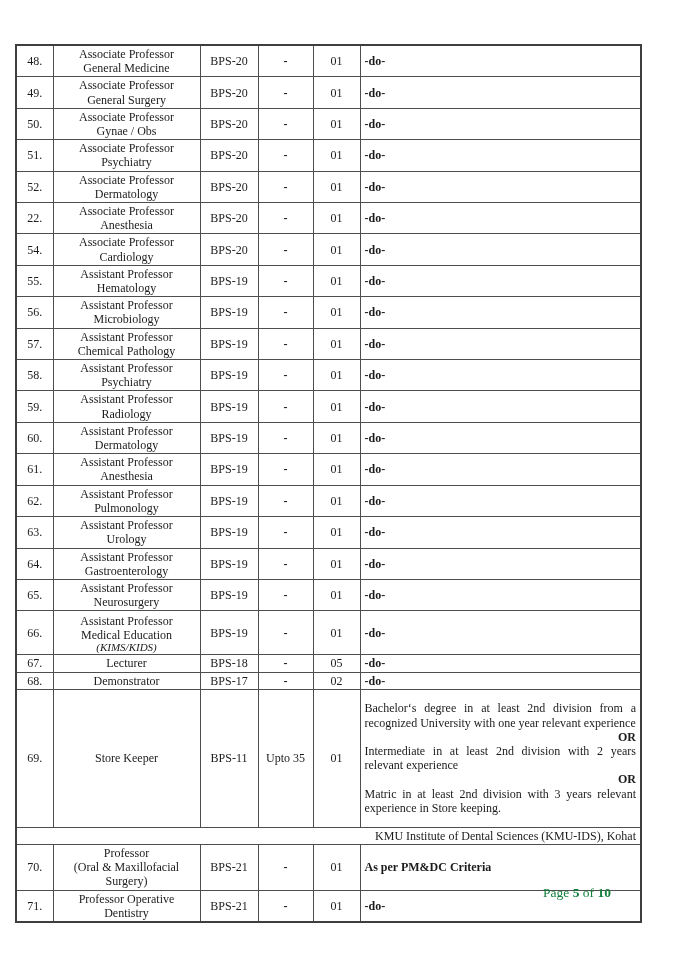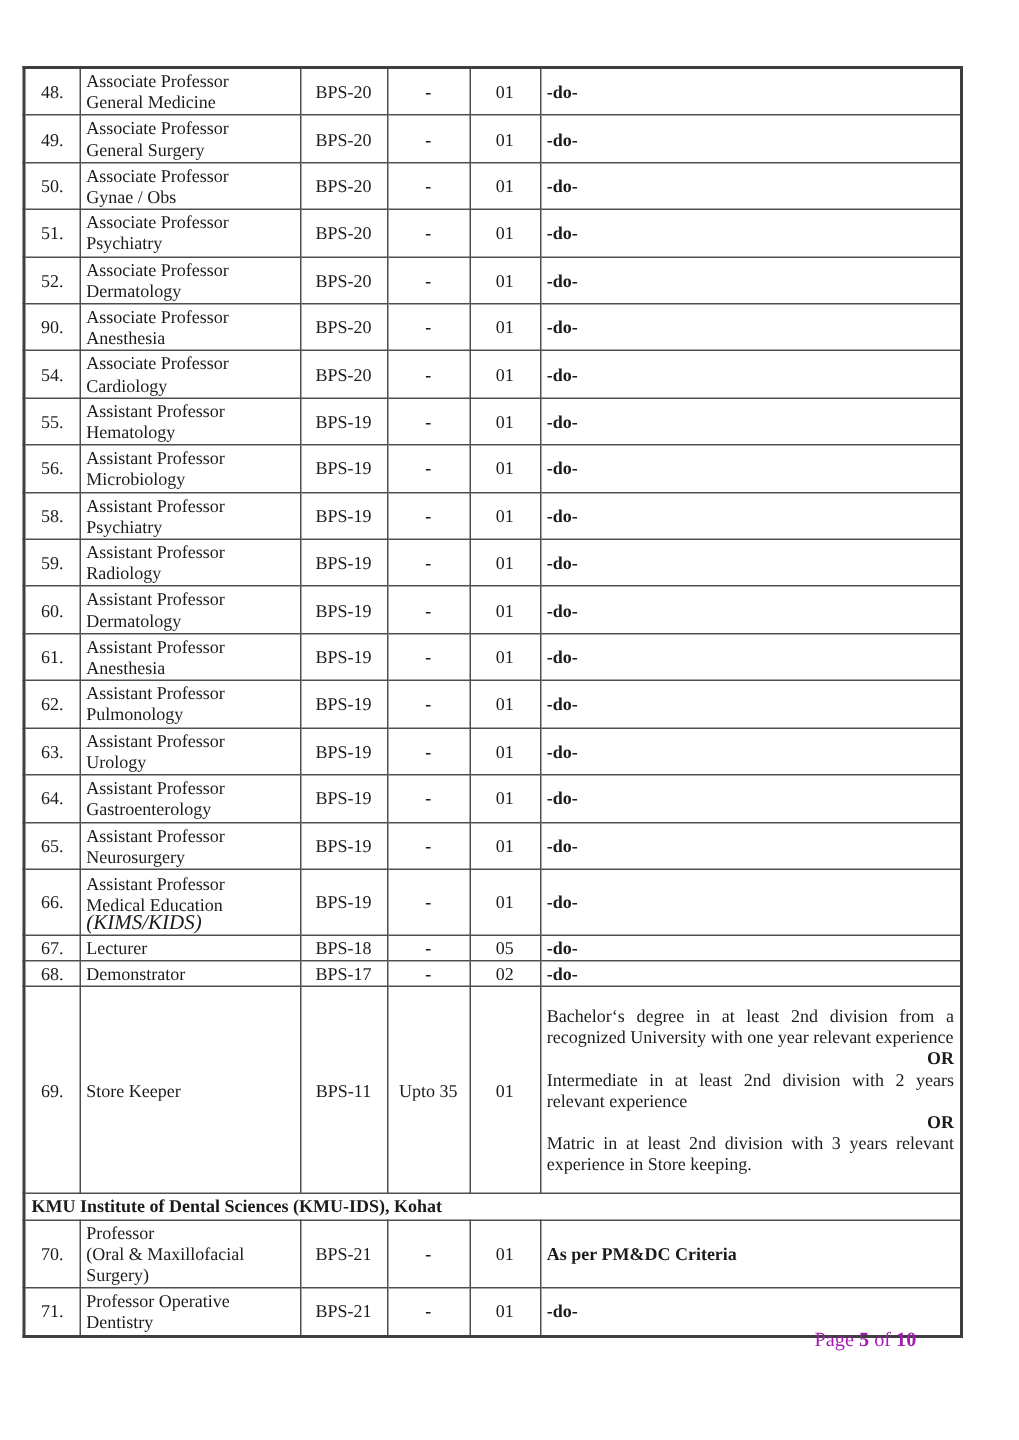--- a/index.html
+++ b/index.html
@@ -31,51 +31,52 @@
   }
   table.jobs td {
     border: 1px solid #4e4e4e;
     font-size: 12px;
     line-height: 14.2px;
     padding: 1px 4px;
     vertical-align: middle;
     overflow: hidden;
   }
   td.sn      { text-align: center; }
-  td.position{ white-space: pre-line; padding-left: 6px; }
+  td.position{ white-space: pre-line; padding-left: 6px; text-align: center; }
   td.bps     { text-align: center; }
   td.age     { text-align: center; }
   td.age.bolddash { font-weight: bold; }
   td.posts   { text-align: center; }
   td.criteria{
     vertical-align: top;
     font-weight: bold;
     padding: 1px 6px;
   }
   td.criteria.plain { font-weight: normal; margin-top: 14px; }
   .just-line { text-align: justify; text-justify: inter-word; }
   .or-line   { text-align: right; font-weight: bold; }
   .note {
-    font-size: 14px;
+    font-size: 11px;
     font-style: italic;
     line-height: 10px;
     font-family: Liberation Serif, serif;
   }
   td.section {
-    font-weight: bold;
+    font-weight: normal;
     font-size: 12.5px;
     padding: 0 4px;
     vertical-align: middle;
+    text-align: right;
   }
   .footer {
     position: absolute;
     left: 543px;
     top: 885px;
     font-size: 13.5px;
-    color: #a21caf;
+    color: #15803d;
   }
   .footer b { font-weight: bold; }
 </style>
 </head>
 <body>
 
 <div class="sheet">
 
   <table class="jobs">
     <colgroup>
@@ -126,21 +127,21 @@
         <tr style="height: 29px; margin-top: 32px;">
           <td class="sn">52.</td>
           <td class="position"><span>Associate Professor
 Dermatology</span></td>
           <td class="bps">BPS-20</td>
           <td class="age bolddash">-</td>
           <td class="posts">01</td>
           <td class="criteria">-do-</td>
         </tr>
         <tr style="height: 29px;">
-          <td class="sn">90.</td>
+          <td class="sn">22.</td>
           <td class="position"><span>Associate Professor
 Anesthesia</span></td>
           <td class="bps">BPS-20</td>
           <td class="age bolddash">-</td>
           <td class="posts">01</td>
           <td class="criteria">-do-</td>
         </tr>
         <tr style="height: 29px; padding-left: 28px;">
           <td class="sn">54.</td>
           <td class="position"><span>Associate Professor
@@ -156,20 +157,29 @@
 Hematology</span></td>
           <td class="bps">BPS-19</td>
           <td class="age bolddash">-</td>
           <td class="posts">01</td>
           <td class="criteria">-do-</td>
         </tr>
         <tr style="height: 29px; padding-left: 32px;">
           <td class="sn">56.</td>
           <td class="position"><span>Assistant Professor
 Microbiology</span></td>
+          <td class="bps">BPS-19</td>
+          <td class="age bolddash">-</td>
+          <td class="posts">01</td>
+          <td class="criteria">-do-</td>
+        </tr>
+        <tr style="height: 29px;">
+          <td class="sn">57.</td>
+          <td class="position"><span>Assistant Professor
+Chemical Pathology</span></td>
           <td class="bps">BPS-19</td>
           <td class="age bolddash">-</td>
           <td class="posts">01</td>
           <td class="criteria">-do-</td>
         </tr>
         <tr style="height: 29px;">
           <td class="sn">58.</td>
           <td class="position"><span>Assistant Professor
 Psychiatry</span></td>
           <td class="bps">BPS-19</td>

